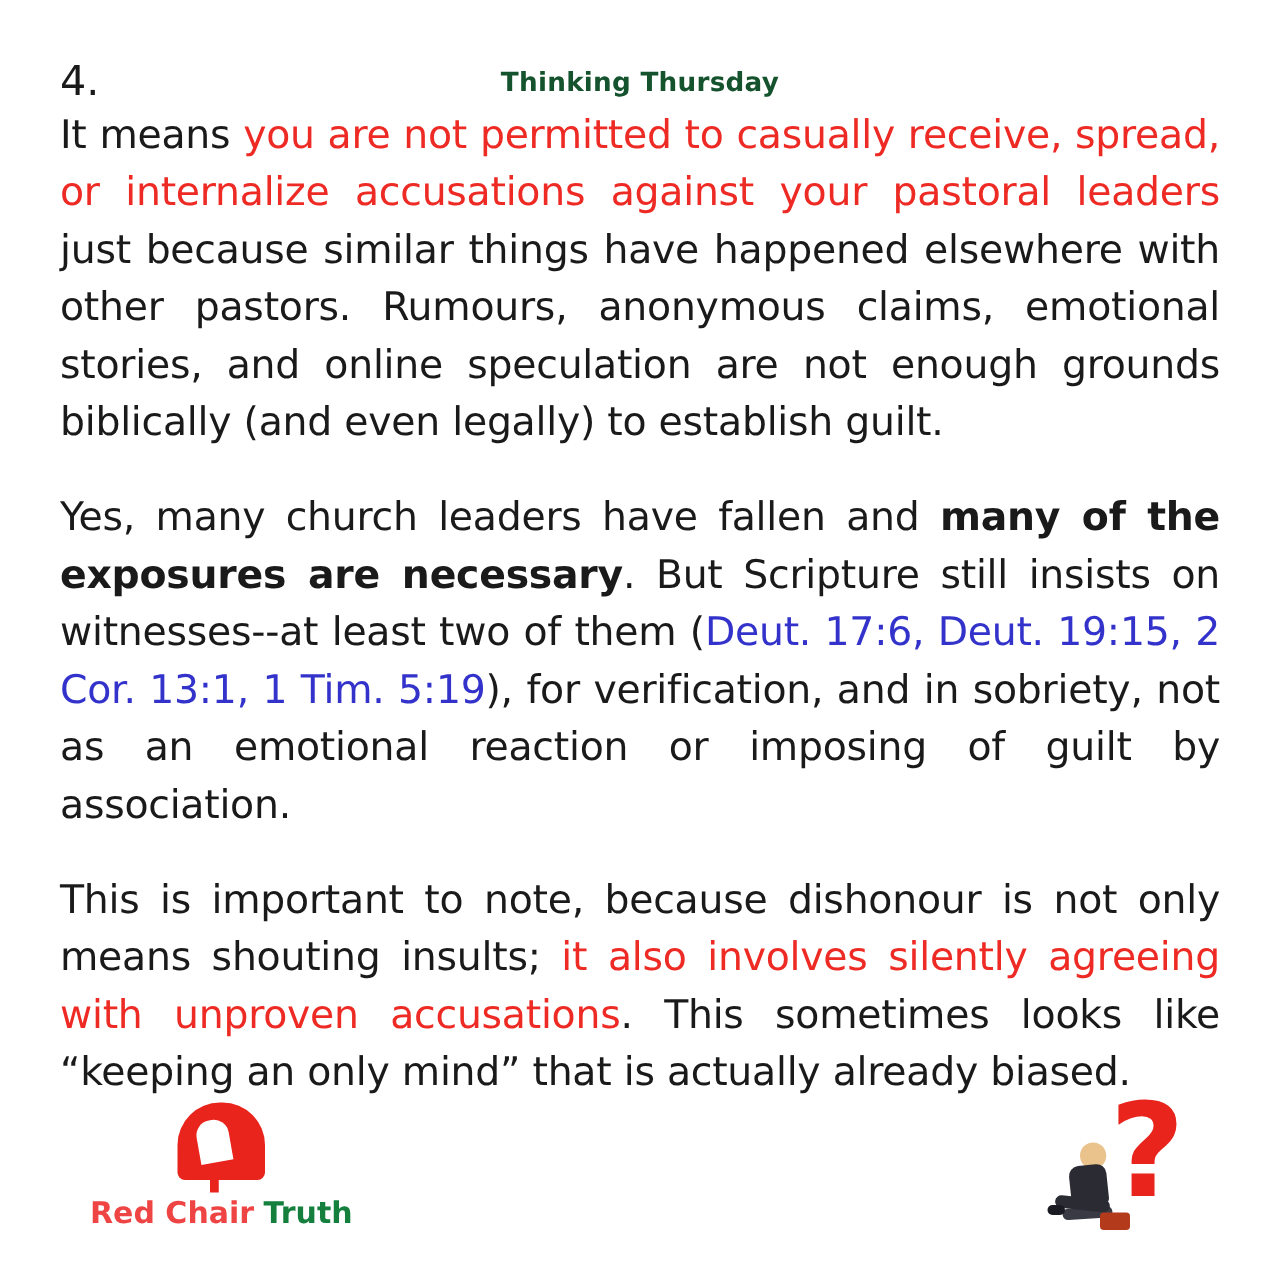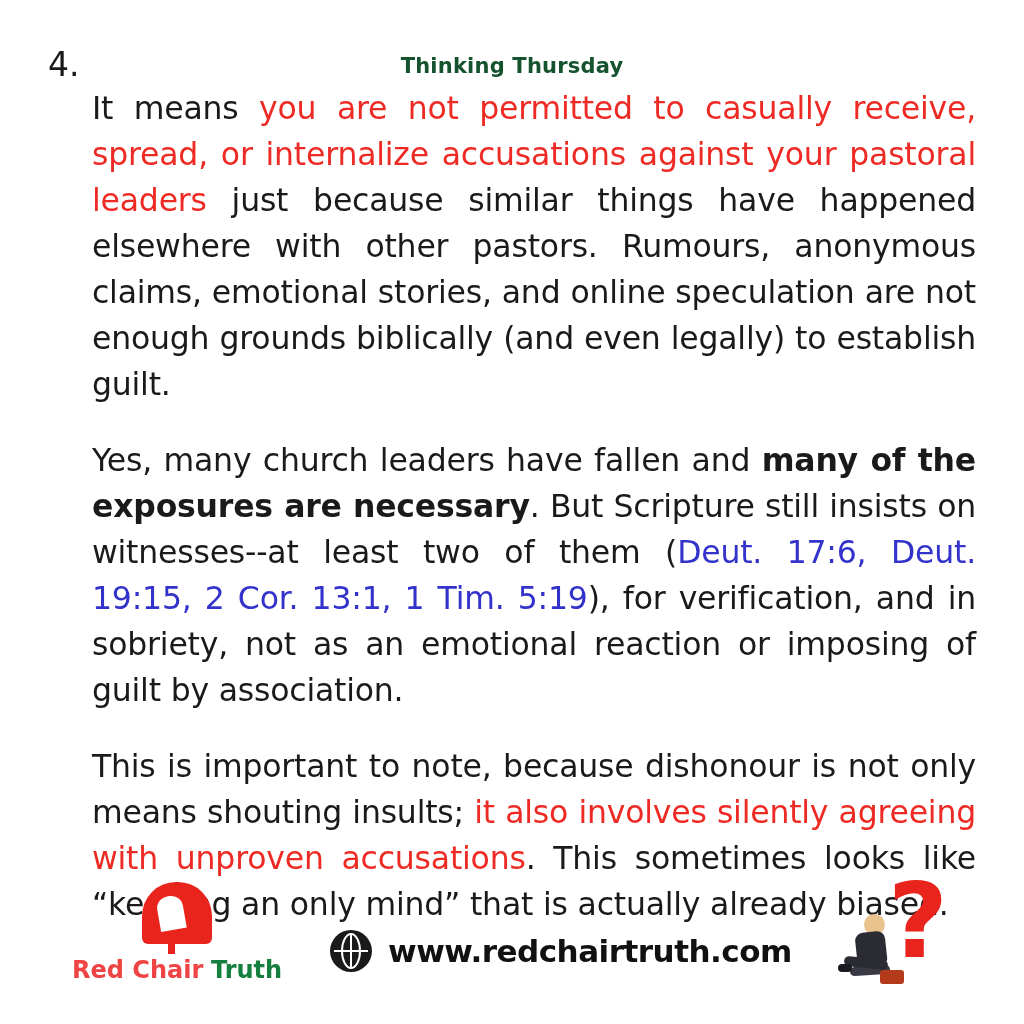--- a/index.html
+++ b/index.html
@@ -47,21 +47,20 @@
     letter-spacing: 0.2px;
     font-family: "DejaVu Sans", sans-serif;
   }
   .body-text {
     font-size: 31.5px;
     line-height: 1.46;
     text-align: justify;
     color: #1a1a1a;
     font-family: "DejaVu Sans", sans-serif;
     letter-spacing: -0.2px;
-    margin-left: 44px;
   }
   .para {
     margin: 0 0 30px 0;
   }
   .para.last { margin-bottom: 0; }
   .red { color: #ee2a24; }
   .blue { color: #3333cc; }
   .bold { font-weight: bold; }
 
   
@@ -279,26 +278,20 @@
 
     <div class="logo-block">
       <div class="logo-mark">
         <div class="chair"></div>
         <div class="chair-notch"></div>
         <div class="leg"></div>
       </div>
       <div class="logo-text"><span class="red-part">Red Chair</span> <span class="gray-part">Truth</span></div>
     </div>
 
-    <div class="site-block">
-      <div class="globe">
-          <div class="ellipse"></div>
-        </div>
-      <div class="site-url">www.redchairtruth.com</div>
-    </div>
 
     <div class="qmark-block">
       <div class="qmark">?</div>
       <div class="person">
         <div class="head"></div>
         <div class="torso"></div>
         <div class="legb"></div>
         <div class="legf"></div>
         <div class="shoe"></div>
         <div class="bag"></div>

